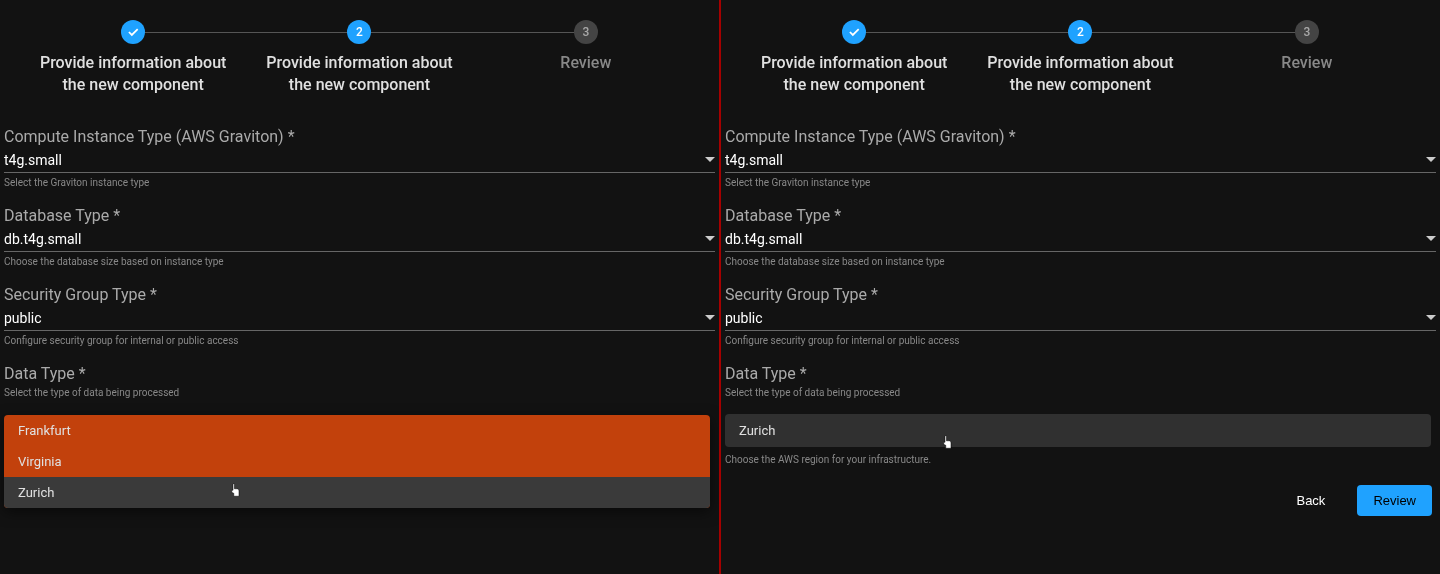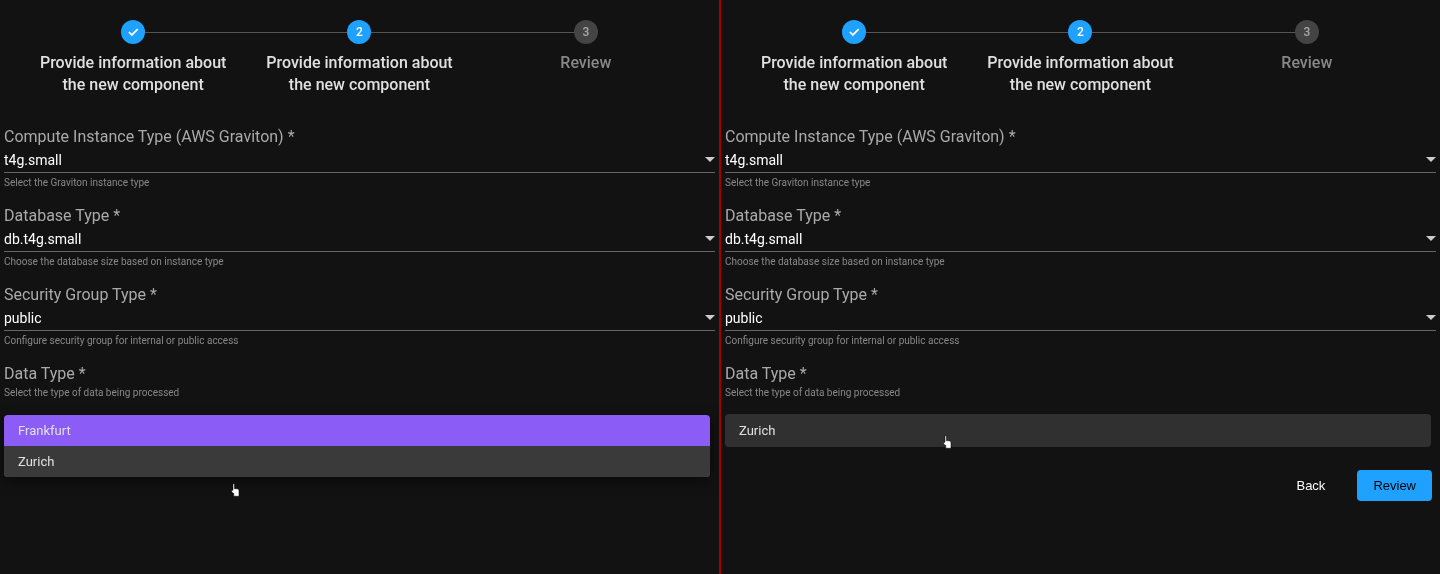--- a/index.html
+++ b/index.html
@@ -133,21 +133,21 @@
     }
     .field-help {
       font-size: 10px;
       color: #888;
       margin-top: 4px;
     }
 
     
     .popup {
       position: absolute;
-      background: #8b5cf6;
+      background: #c2410c;
       border-radius: 4px;
       box-shadow: 0 4px 14px rgba(0,0,0,0.5);
       overflow: hidden;
     }
     .popup-item {
       padding: 8px 14px;
       font-size: 13px;
       color: #e0e0e0;
       cursor: pointer;
     }
@@ -258,20 +258,21 @@
       </div>
 
       <div class="field">
         <span class="field-label">Data Type *</span>
         <div class="field-help">Select the type of data being processed</div>
       </div>
     </div>
 
     <div class="popup" style="left:4px; top:415px; width:706px;">
       <div class="popup-item">Frankfurt</div>
+      <div class="popup-item">Virginia</div>
       <div class="popup-item hovered">Zurich</div>
     </div>
 
     <svg class="cursor" style="left:227px; top:482px;" viewBox="0 0 24 24">
       <path fill="#fff" stroke="#000" stroke-width="0.7" d="M8 3 C8 3 8 11 8 11 L6 11 C6 13 7 15 9 15 L9 19 L16 19 L16 12 C16 10 15 9 13 9 L10 9 L10 3 C10 2 8 2 8 3 Z"></path>
     </svg>
   </div>
 
   <div class="divider"></div>
 
@@ -327,20 +328,21 @@
         <div class="field-help">Configure security group for internal or public access</div>
       </div>
 
       <div class="field">
         <span class="field-label">Data Type *</span>
         <div class="field-help">Select the type of data being processed</div>
       </div>
 
       <div class="field" style="position:relative; margin-bottom:14px;">
         <div style="height:34px;"></div>
+        <div class="field-help">Choose the AWS region for your infrastructure.</div>
       </div>
 
       <div class="button-row">
         <button class="btn btn-text">Back</button>
         <button class="btn btn-primary">Review</button>
       </div>
     </div>
 
     <div class="single-option" style="left:4px; top:414px; width:706px;">
       <div class="popup-item">Zurich</div>

